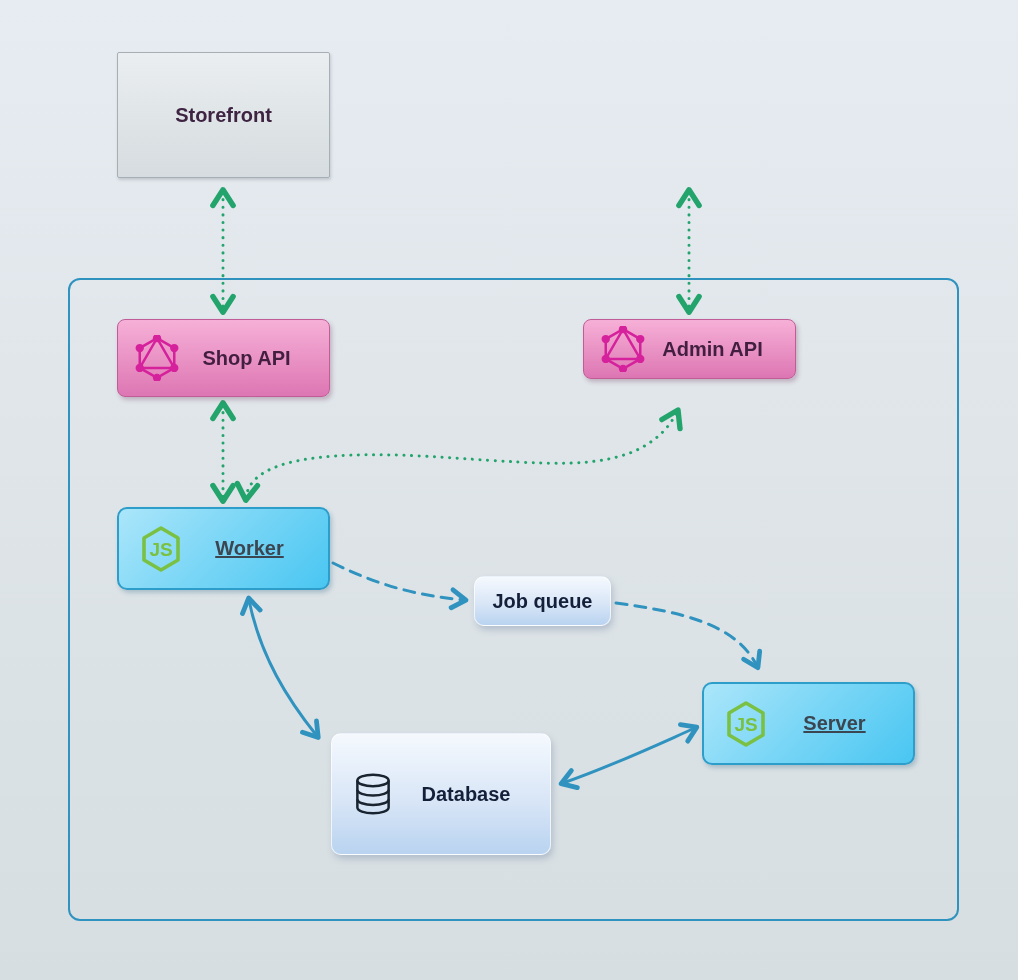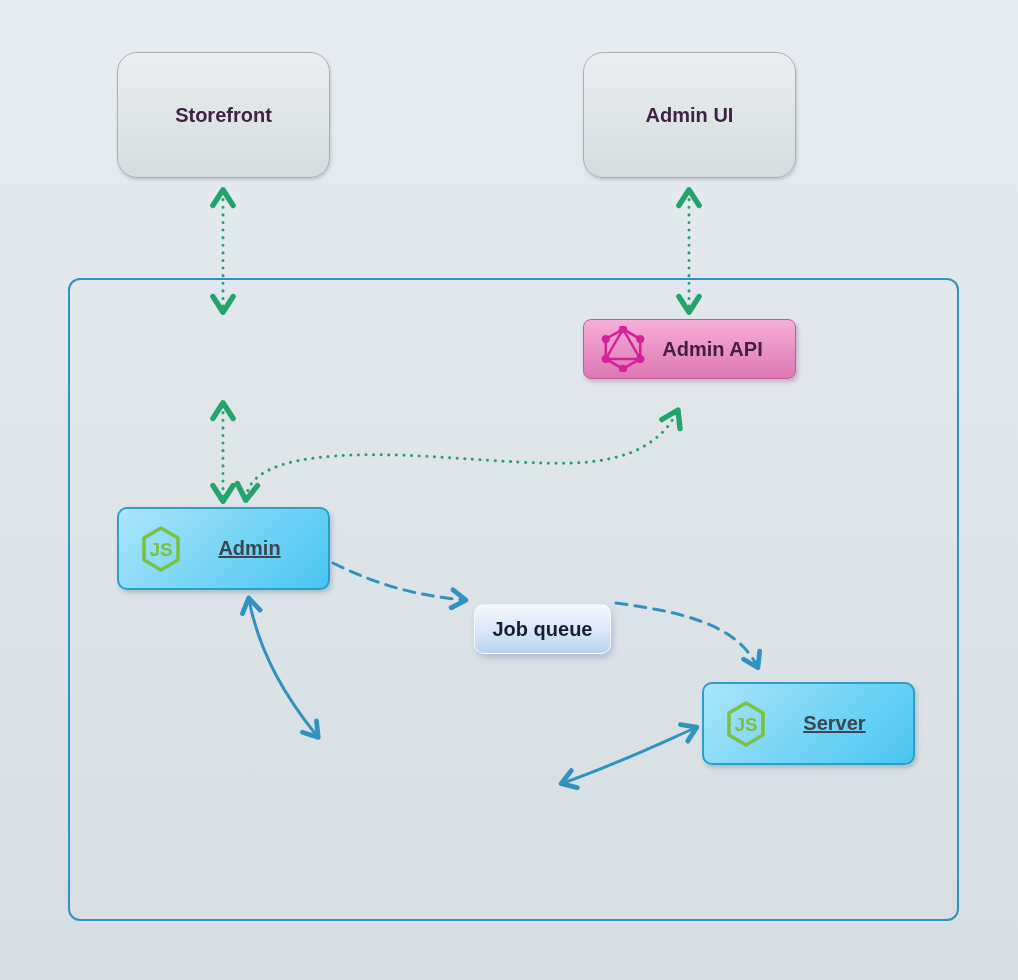--- a/index.html
+++ b/index.html
@@ -38,21 +38,21 @@
     font-size:20px;
   }
   .node .label{flex:0 1 auto;}
   .node.with-icon{justify-content:flex-start;padding-left:16px;padding-right:16px;}
   .node.with-icon .label{flex:1;text-align:center;}
   .icon{flex:0 0 auto;display:flex;align-items:center;justify-content:center;}
 
   .node-plain{
     background:linear-gradient(180deg,#eaeef0 0%, #d6dcdf 100%);
     border:1px solid #a7afb5;
-    border-radius:20px;
+    border-radius:2px;
     color:#3e2442;
     box-shadow:1px 2px 3px rgba(90,100,110,0.25);
   }
   .node-pink{
     background:linear-gradient(180deg,#f6b0d7 0%, #dd76b3 100%);
     border:1px solid #c05d97;
     border-radius:8px;
     color:#421f40;
     box-shadow:2px 3px 4px rgba(120,60,100,0.3);
   }
@@ -70,21 +70,21 @@
     border-radius:10px;
     color:#141f3a;
     box-shadow:2px 4px 6px rgba(110,130,160,0.35);
   }
 
   #node-storefront{left:117px;top:52px;width:213px;height:126px;}
   #node-admin-ui{left:583px;top:52px;width:213px;height:126px;}
   #node-shop-api{left:117px;top:319px;width:213px;height:78px;}
   #node-admin-api{left:583px;top:319px;width:213px;height:60px;}
   #node-server{left:117px;top:507px;width:213px;height:83px;}
-  #node-job-queue{left:474px;top:604px;width:137px;height:50px;}
+  #node-job-queue{left:474px;top:576px;width:137px;height:50px;}
   #node-worker{left:702px;top:682px;width:213px;height:83px;}
   #node-database{left:331px;top:733px;width:220px;height:122px;}
 </style>
 </head>
 <body>
 
 <div class="canvas">
 
   <div class="subgraph"></div>
 
@@ -112,24 +112,36 @@
 
     <path d="M 249 600 C 260 656, 288 700, 317 736" fill="none" stroke="#3093bf" stroke-width="3" stroke-linecap="round" marker-start="url(#arrow-blue)" marker-end="url(#arrow-blue)"></path>
 
     <path d="M 563 783 C 612 766, 650 748, 695 728" fill="none" stroke="#3093bf" stroke-width="3" stroke-linecap="round" marker-start="url(#arrow-blue)" marker-end="url(#arrow-blue)"></path>
   </svg>
 
   <div class="node node-plain" id="node-storefront">
     <span class="label">Storefront</span>
   </div>
 
-  <div class="node node-plain" id="node-admin-ui">
-    <span class="label">Admin UI</span>
+
+  <div class="node node-pink with-icon" id="node-shop-api">
+    <span class="icon">
+      <svg width="46" height="46" viewBox="0 0 44 44">
+        <path d="M22 3 L38.5 12.5 L38.5 31.5 L22 41 L5.5 31.5 L5.5 12.5 Z" fill="none" stroke="#d6219c" stroke-width="2.4"></path>
+        <path d="M22 3 L38.5 31.5 L5.5 31.5 Z" fill="none" stroke="#d6219c" stroke-width="2.4"></path>
+        <circle cx="22" cy="3" r="4" fill="#d6219c"></circle>
+        <circle cx="38.5" cy="12.5" r="4" fill="#d6219c"></circle>
+        <circle cx="38.5" cy="31.5" r="4" fill="#d6219c"></circle>
+        <circle cx="22" cy="41" r="4" fill="#d6219c"></circle>
+        <circle cx="5.5" cy="31.5" r="4" fill="#d6219c"></circle>
+        <circle cx="5.5" cy="12.5" r="4" fill="#d6219c"></circle>
+      </svg>
+    </span>
+    <span class="label">Shop API</span>
   </div>
-
 
   <div class="node node-pink with-icon" id="node-admin-api">
     <span class="icon">
       <svg width="46" height="46" viewBox="0 0 44 44">
         <path d="M22 3 L38.5 12.5 L38.5 31.5 L22 41 L5.5 31.5 L5.5 12.5 Z" fill="none" stroke="#d6219c" stroke-width="2.4"></path>
         <path d="M22 3 L38.5 31.5 L5.5 31.5 Z" fill="none" stroke="#d6219c" stroke-width="2.4"></path>
         <circle cx="22" cy="3" r="4" fill="#d6219c"></circle>
         <circle cx="38.5" cy="12.5" r="4" fill="#d6219c"></circle>
         <circle cx="38.5" cy="31.5" r="4" fill="#d6219c"></circle>
         <circle cx="22" cy="41" r="4" fill="#d6219c"></circle>
@@ -140,31 +152,42 @@
     <span class="label">Admin API</span>
   </div>
 
   <div class="node node-blue with-icon" id="node-server">
     <span class="icon">
       <svg width="52" height="52" viewBox="0 0 52 52">
         <path d="M26 5 L43 15 L43 37 L26 47 L9 37 L9 15 Z" fill="none" stroke="#7ac143" stroke-width="3.6" stroke-linejoin="round"></path>
         <text x="26" y="33" text-anchor="middle" font-family="Liberation Sans, sans-serif" font-weight="bold" font-size="19" fill="#7ac143">JS</text>
       </svg>
     </span>
-    <span class="label">Admin</span>
+    <span class="label">Worker</span>
   </div>
 
   <div class="node node-soft" id="node-job-queue">
     <span class="label">Job queue</span>
   </div>
 
   <div class="node node-blue with-icon" id="node-worker">
     <span class="icon">
       <svg width="52" height="52" viewBox="0 0 52 52">
         <path d="M26 5 L43 15 L43 37 L26 47 L9 37 L9 15 Z" fill="none" stroke="#7ac143" stroke-width="3.6" stroke-linejoin="round"></path>
         <text x="26" y="33" text-anchor="middle" font-family="Liberation Sans, sans-serif" font-weight="bold" font-size="19" fill="#7ac143">JS</text>
       </svg>
     </span>
     <span class="label">Server</span>
   </div>
 
+  <div class="node node-soft with-icon" id="node-database">
+    <span class="icon">
+      <svg width="50" height="50" viewBox="0 0 48 48">
+        <ellipse cx="24" cy="11" rx="15" ry="5.5" fill="none" stroke="#1a2430" stroke-width="2.4"></ellipse>
+        <path d="M9 11 L9 37 C9 40, 15.7 42.5, 24 42.5 C32.3 42.5, 39 40, 39 37 L39 11" fill="none" stroke="#1a2430" stroke-width="2.4"></path>
+        <path d="M9 20 C9 23, 15.7 25.5, 24 25.5 C32.3 25.5, 39 23, 39 20" fill="none" stroke="#1a2430" stroke-width="2.4"></path>
+        <path d="M9 29 C9 32, 15.7 34.5, 24 34.5 C32.3 34.5, 39 32, 39 29" fill="none" stroke="#1a2430" stroke-width="2.4"></path>
+      </svg>
+    </span>
+    <span class="label">Database</span>
+  </div>
 
 </div>
 
 </body></html>

